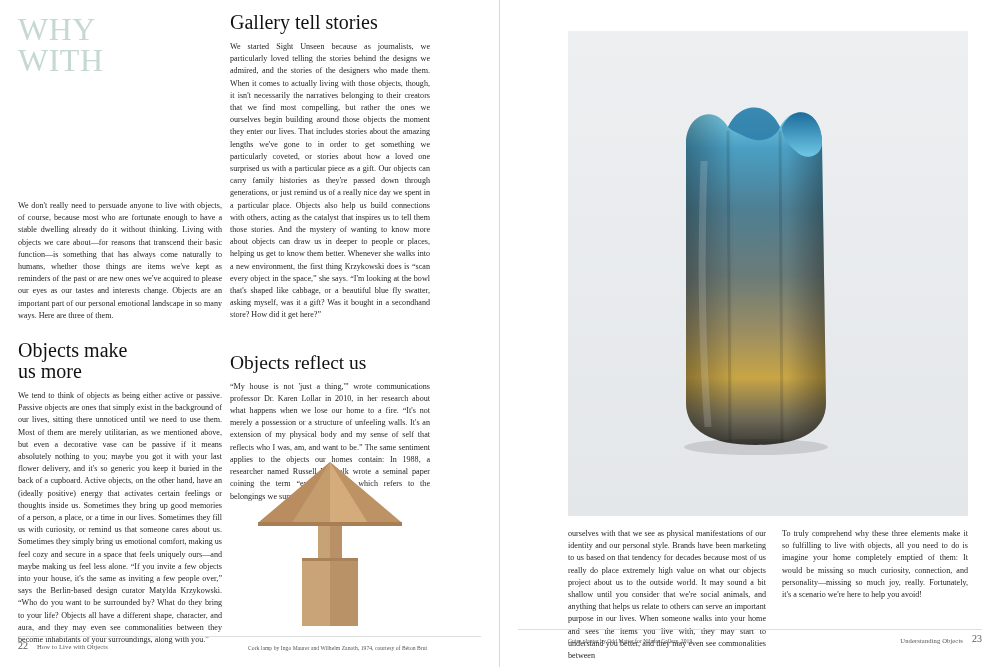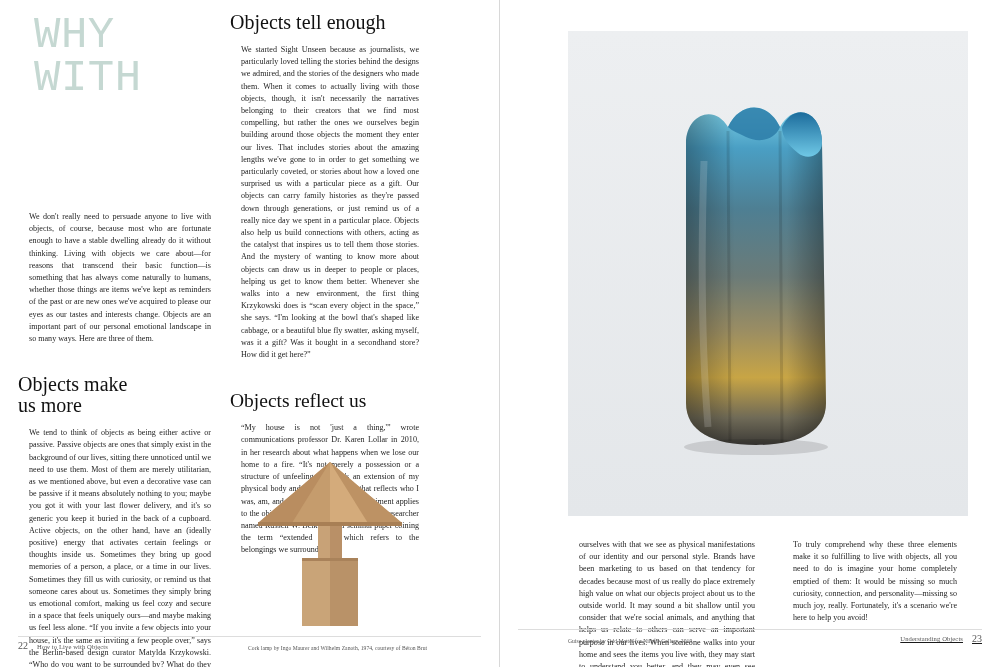--- a/index.html
+++ b/index.html
@@ -30,27 +30,26 @@
   .left-page {
     position: absolute;
     left: 0; top: 0;
     width: 499px; height: 667px;
   }
   .display-title {
     position: absolute;
     left: 18px;
     top: 14px;
     width: 200px;
-    font-family: Liberation Mono, monospace;
-    font-size: 44px;
+    font-family: Liberation Serif, serif;
+    font-size: 32px;
     line-height: 0.98;
     letter-spacing: 0.5px;
     color: #c5d8d2;
     font-weight: normal;
-    margin-left: 16px;
   }
   .display-title div { white-space: nowrap; }
 
   .col-left {
     position: absolute;
     left: 18px;
     top: 200px;
     width: 204px;
   }
   .col-right {
@@ -58,32 +57,32 @@
     left: 230px;
     top: 12px;
     width: 200px;
   }
 
   .body-text {
     font-size: 8.1px;
     line-height: 12.2px;
     text-align: justify;
     color: #1d1d1d;
-    margin: 11px;
+    margin: 0;
   }
   .body-text + .body-text { margin-top: 7px; font-weight: bold; }
 
   .sec-head {
     font-size: 20px;
     line-height: 21px;
     font-weight: normal;
     margin: 0 0 8px 0;
     color: #111;
   }
-  .sec-head.small { font-size: 19.5px; line-height: 21px; }
+  .sec-head.small { font-size: 19.5px; line-height: 21px; margin-top: 12px; }
 
   .spacer-22 { height: 18px; }
 
   
   .lamp-photo {
     position: absolute;
     left: 230px;
     top: 430px;
     width: 200px;
     height: 200px;
@@ -142,23 +141,22 @@
     bottom: 16px;
     font-size: 5.6px;
     color: #555;
     letter-spacing: 0.05px;
   }
   .footer-right {
     position: absolute;
     right: 18px;
     bottom: 16px;
     display: flex;
-    align-items: center;
+    align-items: flex-end;
     gap: 9px;
-    text-decoration: underline;
   }
   .caption-right {
     position: absolute;
     left: 568px;
     bottom: 16px;
     font-size: 5.6px;
     color: #555;
     letter-spacing: 0.05px;
   }
   .footer-rule {
@@ -188,21 +186,21 @@
       <p class="body-text">We don't really need to persuade anyone to live with objects, of course, because most who are fortunate enough to have a stable dwelling already do it without thinking. Living with objects we care about—for reasons that transcend their basic function—is something that has always come naturally to humans, whether those things are items we've kept as reminders of the past or are new ones we've acquired to please our eyes as our tastes and interests change. Objects are an important part of our personal emotional landscape in so many ways. Here are three of them.</p>
       <div class="spacer-22"></div>
       <h2 class="sec-head">
         <span>Objects make</span><br>
         <span>us more</span>
       </h2>
       <p class="body-text">We tend to think of objects as being either active or passive. Passive objects are ones that simply exist in the background of our lives, sitting there unnoticed until we need to use them. Most of them are merely utilitarian, as we mentioned above, but even a decorative vase can be passive if it means absolutely nothing to you; maybe you got it with your last flower delivery, and it's so generic you keep it buried in the back of a cupboard. Active objects, on the other hand, have an (ideally positive) energy that activates certain feelings or thoughts inside us. Sometimes they bring up good memories of a person, a place, or a time in our lives. Sometimes they fill us with curiosity, or remind us that someone cares about us. Sometimes they simply bring us emotional comfort, making us feel cozy and secure in a space that feels uniquely ours—and maybe making us feel less alone. “If you invite a few objects into your house, it's the same as inviting a few people over,” says the Berlin-based design curator Matylda Krzykowski. “Who do you want to be surrounded by? What do they bring to your life? Objects all have a different shape, character, and aura, and they may even see commonalities between they become inhabitants of your surroundings, along with you.”</p>
     </div>
 
     <div class="col-right">
-      <h2 class="sec-head">Objects tell enough</h2>
+      <h2 class="sec-head">Gallery tell stories</h2>
       <p class="body-text">We started Sight Unseen because as journalists, we particularly loved telling the stories behind the designs we admired, and the stories of the designers who made them. When it comes to actually living with those objects, though, it isn't necessarily the narratives belonging to their creators that we find most compelling, but rather the ones we ourselves begin building around those objects the moment they enter our lives. That includes stories about the amazing lengths we've gone to in order to get something we particularly coveted, or stories about how a loved one surprised us with a particular piece as a gift. Our objects can carry family histories as they're passed down through generations, or just remind us of a really nice day we spent in a particular place. Objects also help us build connections with others, acting as the catalyst that inspires us to tell them those stories. And the mystery of wanting to know more about objects can draw us in deeper to people or places, helping us get to know them better. Whenever she walks into a new environment, the first thing Krzykowski does is “scan every object in the space,” she says. “I'm looking at the bowl that's shaped like cabbage, or a beautiful blue fly swatter, asking myself, was it a gift? Was it bought in a secondhand store? How did it get here?”</p>
       <div class="spacer-22"></div>
       <h2 class="sec-head small">Objects reflect us</h2>
       <p class="body-text">“My house is not 'just a thing,'” wrote communications professor Dr. Karen Lollar in 2010, in her research about what happens when we lose our home to a fire. “It's not merely a possession or a structure of unfeeling walls. It's an extension of my physical body and my sense of self that reflects who I was, am, and want to be.” The same sentiment applies to the objects our homes contain: In 1988, a researcher named Russell W. Belk wrote a seminal paper coining the term “extended self,” which refers to the belongings we surround</p>
     </div>
 
     <div class="lamp-photo">
       <svg class="lamp-svg" width="200" height="200" viewBox="0 0 200 200" aria-hidden="true">
 
         <polygon points="100,32 172,93 28,93" fill="#c9a071"></polygon>

